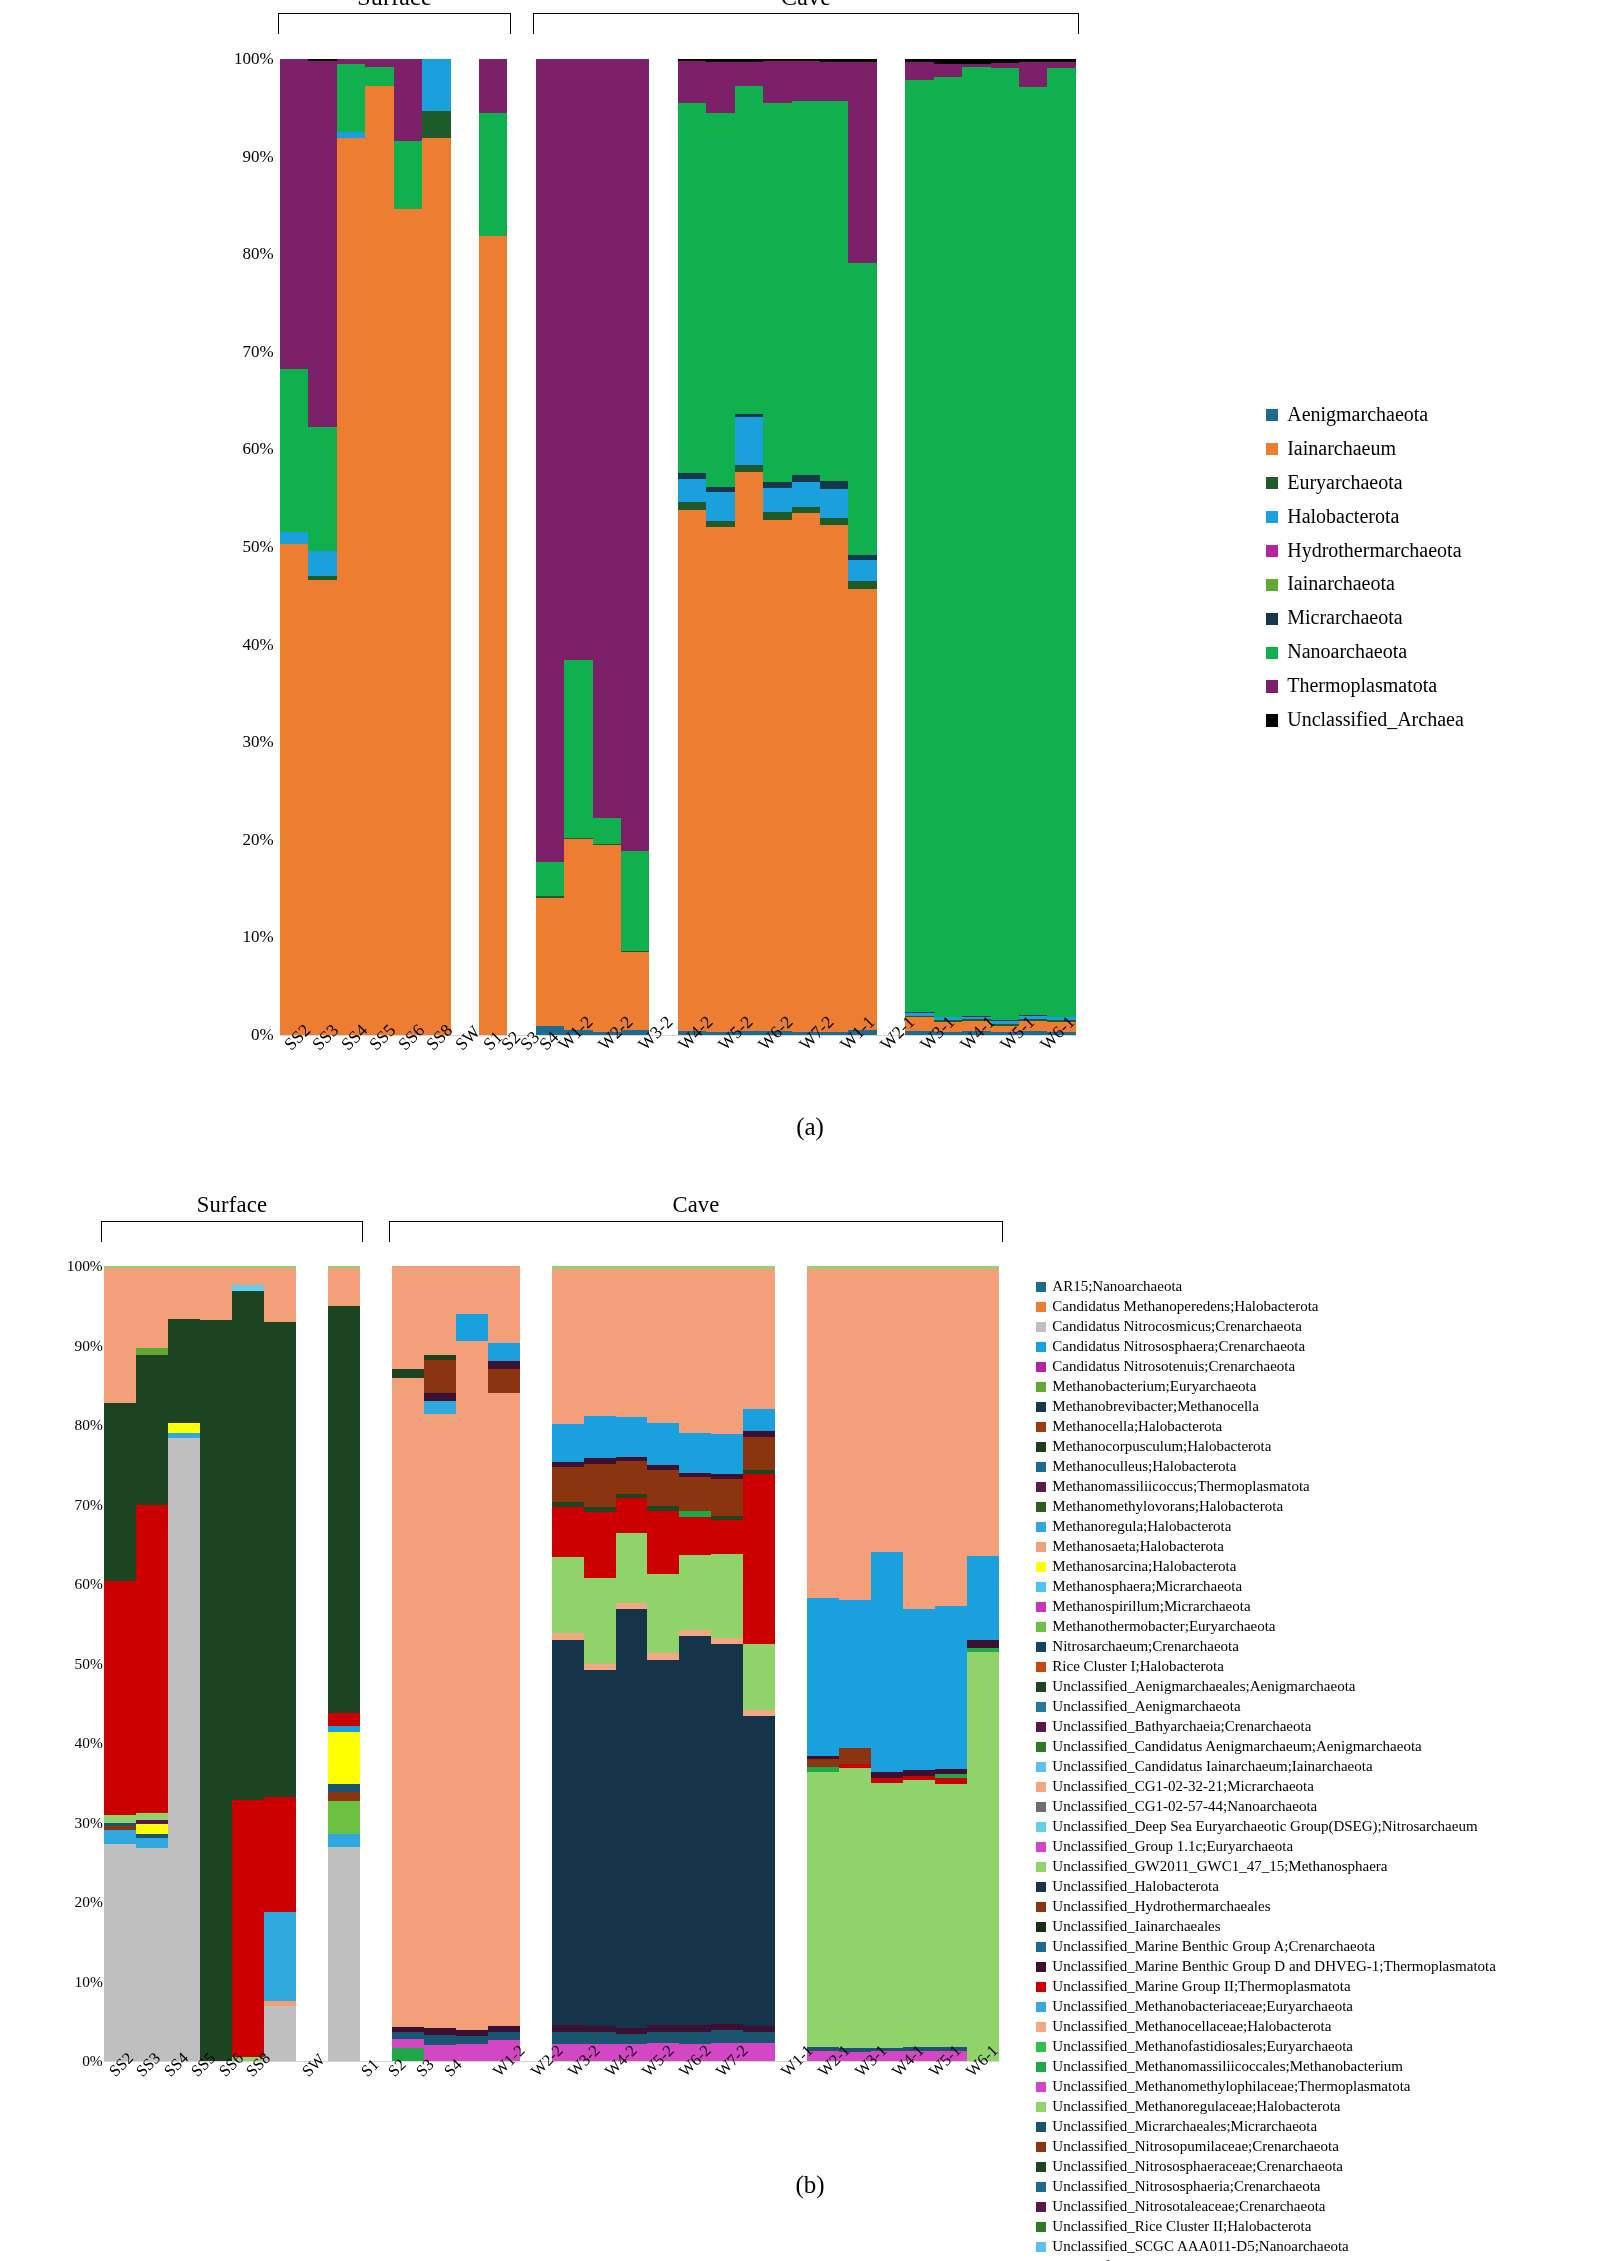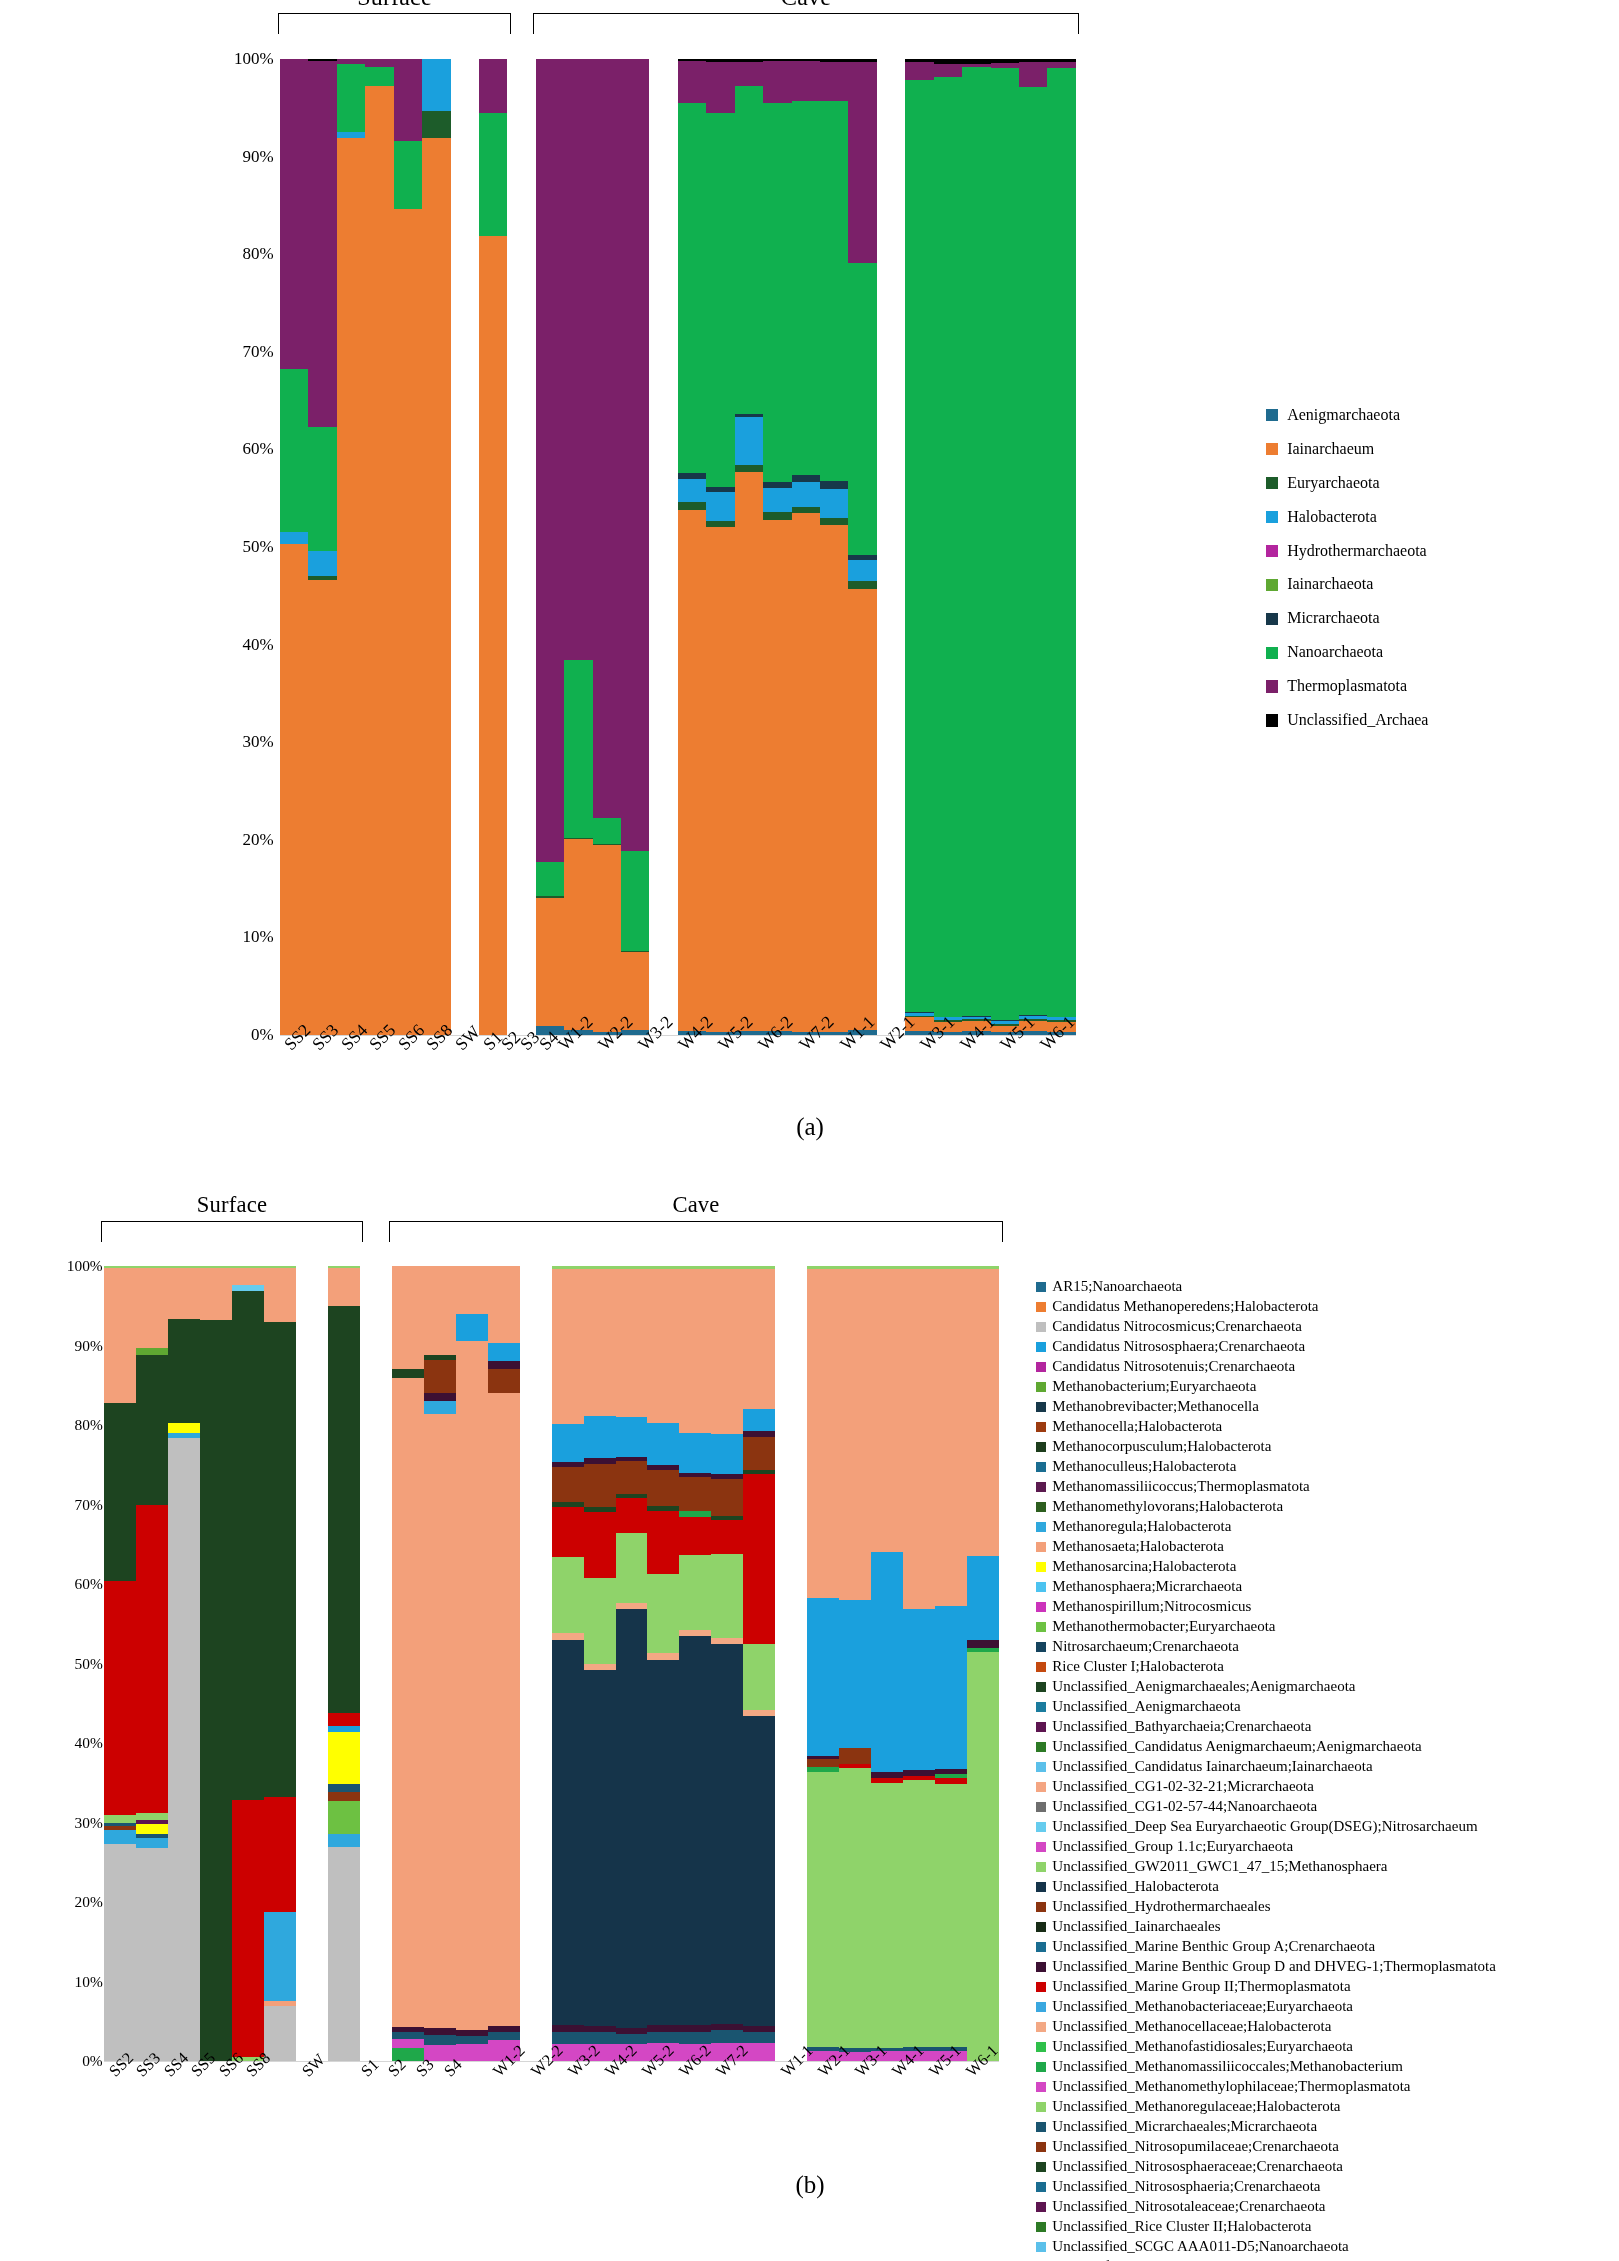--- a/index.html
+++ b/index.html
@@ -39,21 +39,21 @@
            white-space:nowrap;font-size:17.6px;}
   #panel-b .xl span{font-size:16.3px;}
 
   
   .legend{position:absolute;}
   .legend-item{display:flex;align-items:flex-start;}
   .sw{flex:0 0 auto;box-sizing:border-box;}
   .legend-text{white-space:nowrap;}
   #legend-a .legend-item{margin-bottom:10.4px;}
   #legend-a .sw{width:12.2px;height:12.2px;margin-right:9px;margin-top:6.3px;}
-  #legend-a .legend-text{font-size:16px;line-height:23.5px;}
+  #legend-a .legend-text{font-size:20px;line-height:23.5px;}
   #legend-b .legend-item{margin-bottom:0px;}
   #legend-b .sw{width:10px;height:10px;margin-right:6.3px;margin-top:6.3px;}
   #legend-b .legend-text{font-size:15px;line-height:20px;}
 
   .caption{position:absolute;width:100%;text-align:center;font-size:25px;}
 </style>
 </head>
 <body>
 
 <div class="panel" id="panel-a">
@@ -950,21 +950,21 @@
       <div class="legend-item">
         <span class="sw" style="background: rgb(255, 255, 0);"></span>
         <span class="legend-text">Methanosarcina;Halobacterota</span>
       </div>
       <div class="legend-item">
         <span class="sw" style="background: rgb(76, 195, 240);"></span>
         <span class="legend-text">Methanosphaera;Micrarchaeota</span>
       </div>
       <div class="legend-item">
         <span class="sw" style="background: rgb(204, 51, 187);"></span>
-        <span class="legend-text">Methanospirillum;Nitrocosmicus</span>
+        <span class="legend-text">Methanospirillum;Micrarchaeota</span>
       </div>
       <div class="legend-item">
         <span class="sw" style="background: rgb(109, 193, 66);"></span>
         <span class="legend-text">Methanothermobacter;Euryarchaeota</span>
       </div>
       <div class="legend-item">
         <span class="sw" style="background: rgb(21, 68, 94);"></span>
         <span class="legend-text">Nitrosarchaeum;Crenarchaeota</span>
       </div>
       <div class="legend-item">

